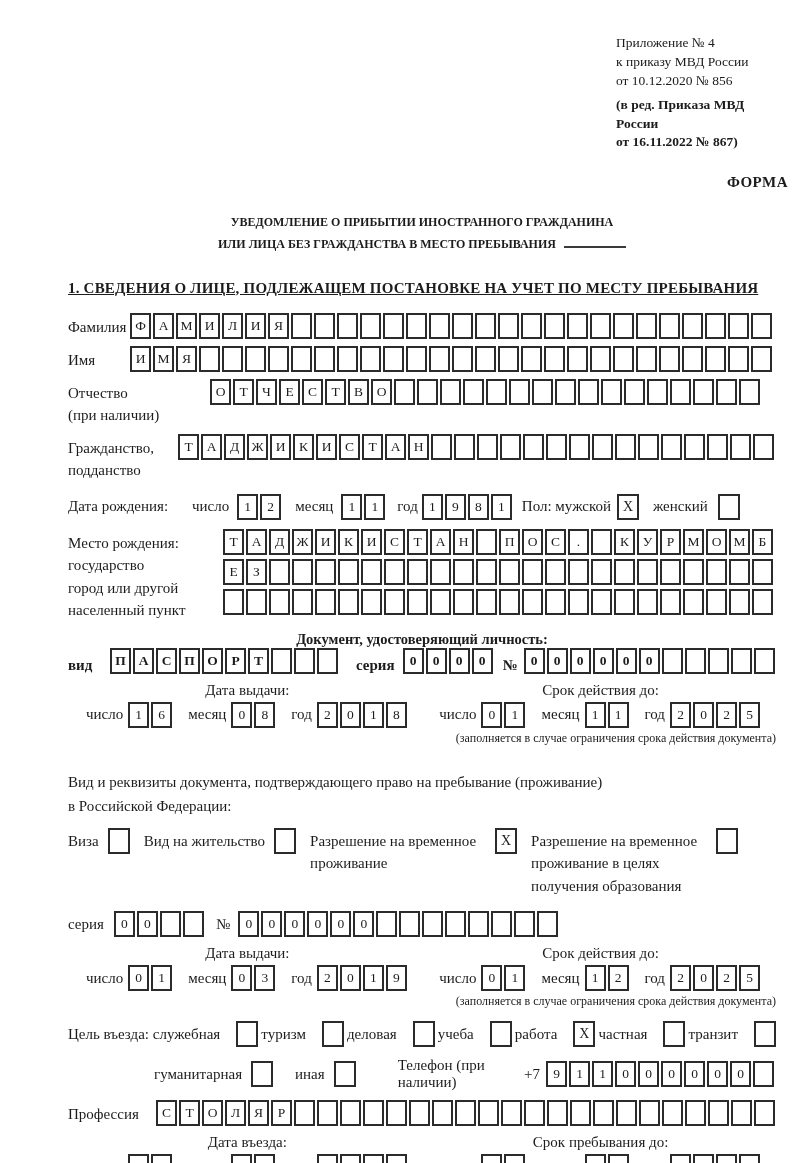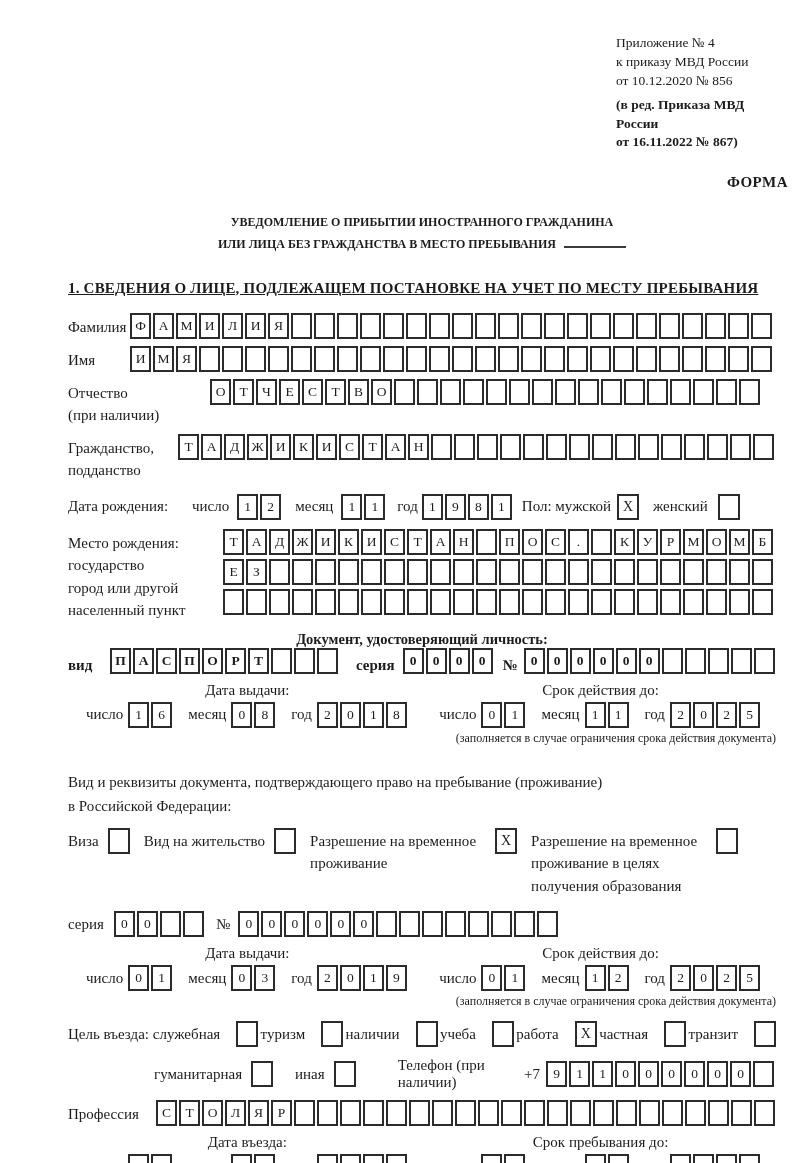--- a/index.html
+++ b/index.html
@@ -526,21 +526,21 @@
   <div class="spread">
     <span class="pair">
       <span>Цель въезда: служебная</span>
       <span class="cbox"></span>
     </span>
     <span class="pair">
       <span>туризм</span>
       <span class="cbox"></span>
     </span>
     <span class="pair">
-      <span>наличии</span>
+      <span>деловая</span>
       <span class="cbox"></span>
     </span>
     <span class="pair">
       <span>учеба</span>
       <span class="cbox"></span>
     </span>
     <span class="pair">
       <span>работа</span>
       <span class="cbox">X</span>
     </span>

